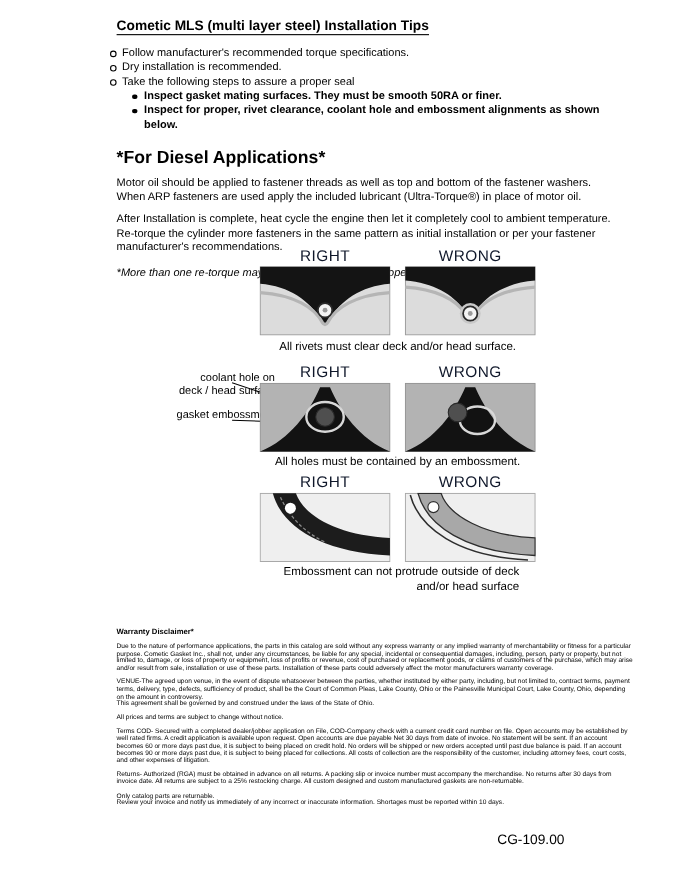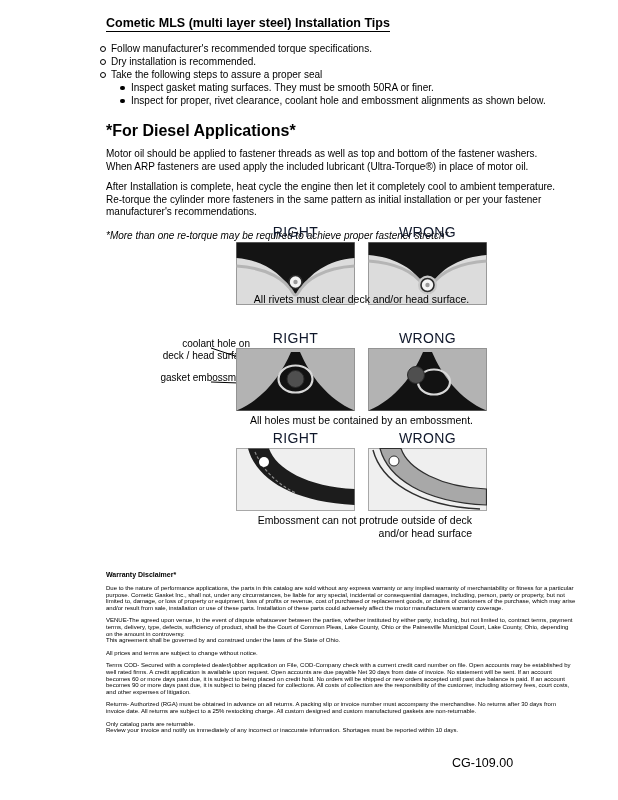--- a/index.html
+++ b/index.html
@@ -3,21 +3,21 @@
 <meta charset="utf-8">
 <style>
   html,body{margin:0;padding:0;background:#ffffff;}
   .page{position:relative;width:618px;height:800px;background:#fff;font-family:"Liberation Sans",sans-serif;color:#000;overflow:hidden;}
   .content{position:absolute;left:106px;top:16px;width:460px;}
   .title{font-size:12.5px;font-weight:bold;line-height:15px;}
   .title .u{border-bottom:1.5px solid #000;padding-bottom:1px;}
   .bullets{list-style:none;margin:11px 0 0 -7px;padding:0;}
   .bullets li{position:relative;padding-left:12px;font-size:10px;line-height:13px;}
   .bullets li::before{content:"";position:absolute;left:1px;top:4px;width:4px;height:4px;border:1px solid #000;border-radius:50%;}
-  .subbullets{list-style:none;margin:0 0 0 14px;padding:0;}
+  .subbullets{list-style:none;margin:0 0 0 14px;padding:0;font-weight:bold;}
   .subbullets li{position:relative;padding-left:11px;font-size:10px;line-height:13px;}
   .subbullets li::before{content:"";position:absolute;left:0;top:4.5px;width:4.5px;height:4.5px;background:#000;border-radius:50%;}
   .diesel-h{font-size:16px;font-weight:bold;margin-top:15px;}
   .body-p{font-size:10px;line-height:12.5px;margin:8px 0 0 0;width:455px;}
   .note-p{margin-top:11px;font-style:italic;}
   .dg-head{position:absolute;width:119px;text-align:center;font-size:14px;color:#0f172a;letter-spacing:0.4px;}
   .dg-img{position:absolute;width:119px;height:63px;}
   .dg-img svg{display:block;width:119px;height:63px;}
   .dg-cap{position:absolute;font-size:10.5px;line-height:12.5px;}
   .lbl{position:absolute;font-size:10px;line-height:11.5px;text-align:right;width:90px;left:112px;margin-left:48px;}
@@ -65,21 +65,21 @@
   <div class="dg-img" style="left:368px;top:242px;">
     <svg viewBox="0 0 119 63">
       <rect x="0.5" y="0.5" width="118" height="62" fill="#dcdcdc" stroke="#9a9a9a"></rect>
       <path d="M0.5,0.5 H118.5 V13 C93,15 75,26 66,39 Q59.5,46.5 53,39 C44,26 26,15 0.5,13 Z" fill="#141414"></path>
       <path d="M0.5,19 C30,21 47,31 56,44 Q59.5,49.5 63,44 C72,31 89,21 118.5,19" fill="none" stroke="#b5b5b5" stroke-width="3"></path>
       <circle cx="59.5" cy="43" r="9.5" fill="#c8c8c8"></circle>
       <circle cx="59.5" cy="43" r="6.5" fill="#f4f4f4" stroke="#2a2a2a" stroke-width="1.6"></circle>
       <circle cx="59.5" cy="43" r="2.2" fill="#9a9a9a"></circle>
     </svg>
   </div>
-  <div class="dg-cap" style="left:236px;top:293px;width:251px;text-align:center;">All rivets must clear deck and/or head surface.</div>
+  <div class="dg-cap" style="left:236px;top:309px;width:251px;text-align:center;">All rivets must clear deck and/or head surface.</div>
 
   <div class="dg-head" style="left:236px;top:330px;">RIGHT</div>
   <div class="dg-head" style="left:368px;top:330px;">WRONG</div>
 
   <div class="lbl" style="top:338px;">coolant hole on deck / head surface</div>
   <div class="lbl" style="top:372px;">gasket embossment</div>
 
   <svg class="arrows" viewBox="0 0 100 60">
     <defs>
       <marker id="ah" markerWidth="8" markerHeight="8" refX="6" refY="3" orient="auto">

